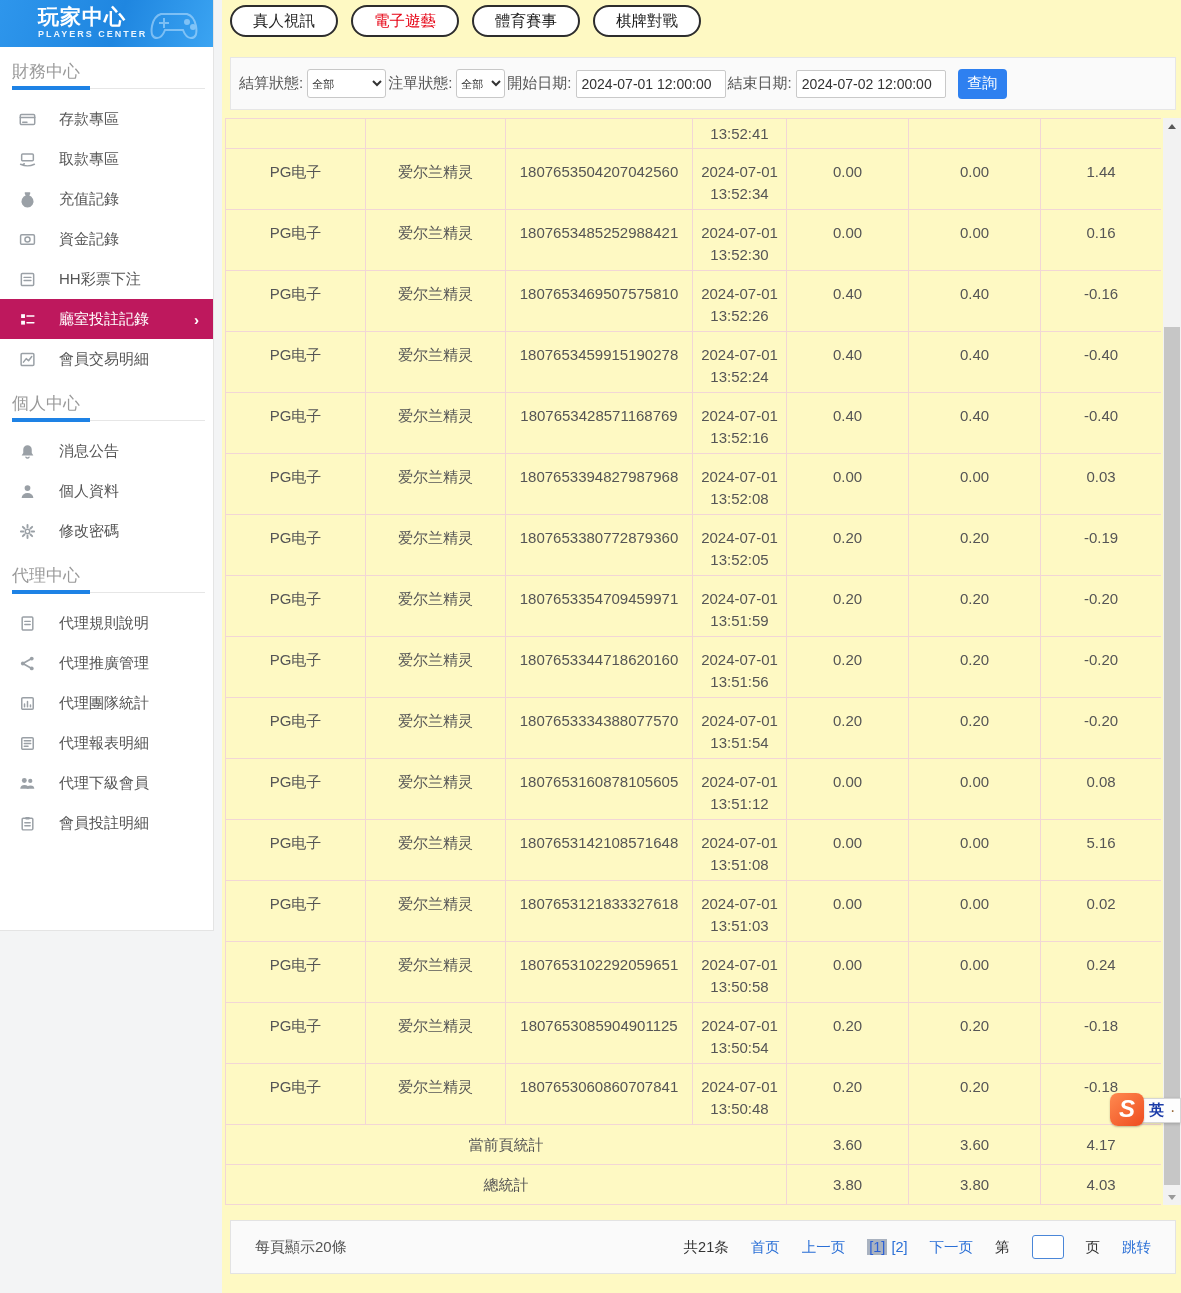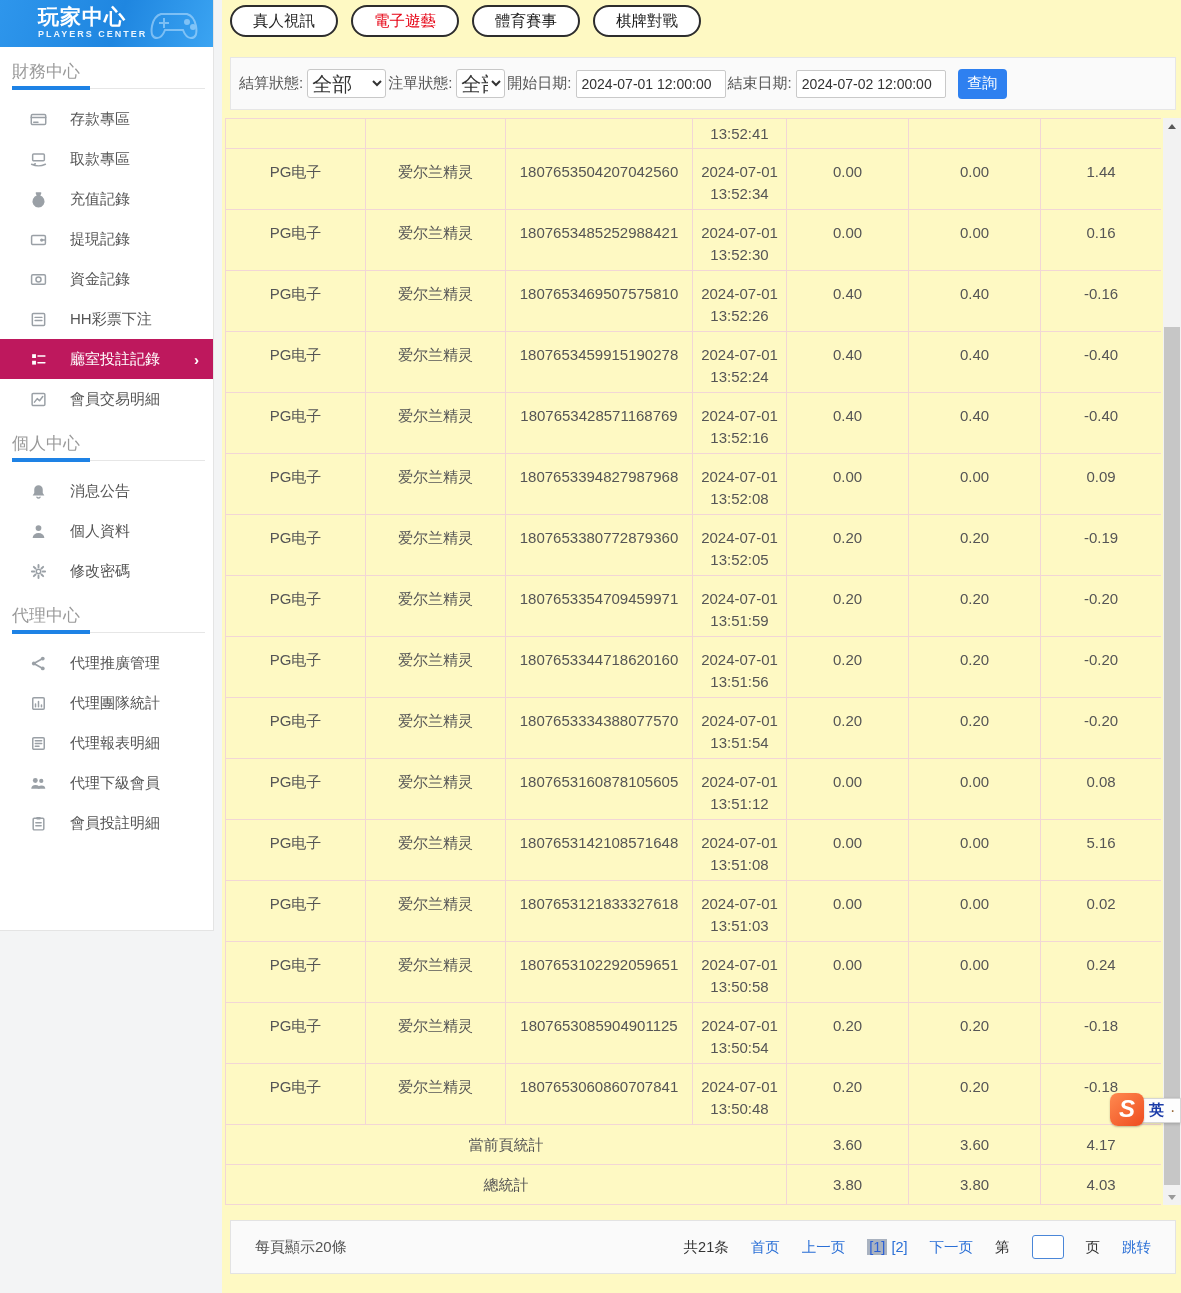--- a/index.html
+++ b/index.html
@@ -11,21 +11,21 @@
              border-right:1px solid #e4e4e4; border-bottom:1px solid #e4e4e4; }
   .side-header { height:47px; background:linear-gradient(110deg,#2e96ec 0%,#1f86e0 55%,#3ba4f2 100%);
                  padding:5px 0 0 38px; position:relative; overflow:hidden; }
   .side-title { color:#fff; font-size:21px; font-weight:bold; letter-spacing:1px; line-height:24px; }
   .side-sub { color:#eaf5ff; font-size:9px; letter-spacing:2px; font-weight:bold; }
   .gamepad { position:absolute; right:8px; top:4px; opacity:.55; }
   .side-section-title { font-size:17px; color:#9a9a9a; padding:12px 12px 0 12px; line-height:26px; }
   .side-underline { position:relative; height:8px; margin:0 8px 6px 12px; }
   .side-underline .gray { position:absolute; left:0; right:0; top:3px; height:1px; background:#e6e6e6; }
   .side-underline .blue { position:absolute; left:0; top:1px; width:78px; height:4px; background:#1E82E5; }
-  .side-item { height:40px; display:flex; align-items:center; padding-left:30px; cursor:pointer; position:relative; }
+  .side-item { height:40px; display:flex; align-items:center; padding-left:19px; cursor:pointer; position:relative; }
   .side-item .icn { width:17px; height:17px; color:#9aa0a6; flex:0 0 17px; display:flex; align-items:center; }
   .side-item .icn svg { width:17px; height:17px; }
   .side-item .lbl { margin-left:23px; font-size:15px; color:#555; }
   .side-item.active { background:#be185d; }
   .side-item.active .lbl { color:#fff; }
   .side-item.active .icn { color:#fff; }
   .side-item.active .chev { position:absolute; right:14px; color:#fff; font-size:15px; font-weight:bold; }
 
   
   .content { position:absolute; left:222px; top:0; width:959px; height:1293px; background:#fef9c3; }
@@ -34,21 +34,21 @@
   .tabs { position:absolute; left:8px; top:5px; display:flex; gap:13px; }
   .tab-pill { height:32px; padding:0 21px; border:2px solid #2d2d2d; border-radius:17px; background:#fff;
               display:flex; align-items:center; font-size:15.5px; color:#1f1f1f; cursor:pointer; }
   .tab-pill.active { color:#e60012; }
 
   
   .filter-bar { position:absolute; left:8px; top:57px; width:946px; height:53px; background:#fafafa;
                 border:1px solid #e6e6e6; display:flex; align-items:center; padding:16px 6px; }
   .filter-bar .flabel { font-size:15px; color:#555; margin:0 4px 0 2px; white-space:nowrap; }
   .filter-bar select { height:29px; border:1px solid #c8c8c8; border-radius:3px; background:#fff;
-                       font-size:20px; color:#333; font-family:inherit; }
+                       font-size:11px; color:#333; font-family:inherit; }
   .sel-settle { width:79px; }
   .sel-order  { width:49px; }
   .filter-bar input.date { height:28px; width:150px; border:1px solid #c9c9c9; border-radius:2px;
                            font-size:14px; color:#333; padding:0 5px; font-family:inherit; }
   .search-btn { margin-left:12px; width:49px; height:30px; background:#2e80f0; border:none; border-radius:4px;
                 color:#fff; font-size:15px; cursor:pointer; font-family:inherit; }
 
   
   .table-wrap { position:absolute; left:3px; top:118px; width:936px; height:1087px; overflow:hidden; }
   table.bets { border-collapse:collapse; width:936px; table-layout:fixed; }
@@ -136,30 +136,20 @@
           <svg viewBox="0 0 16 16" fill="none" stroke="currentColor" stroke-width="1.4" stroke-linecap="round" stroke-linejoin="round">
             <path d="M6 1.8 h4 l-1.2 3 h-1.6 z" fill="currentColor"></path>
             <path d="M8.8 4.8 a5 5 0 1 1 -1.6 0" fill="currentColor"></path>
           </svg>
         </span>
         <span class="lbl">充值記錄</span>
       </div>
       <div class="side-item">
         <span class="icn">
           <svg viewBox="0 0 16 16" fill="none" stroke="currentColor" stroke-width="1.4" stroke-linecap="round" stroke-linejoin="round">
-            <rect x="1.5" y="4.2" width="13" height="8.6" rx="1.2"></rect>
-            <path d="M10.5 8.5 h4"></path>
-            <circle cx="11" cy="8.5" r="0.8" fill="currentColor"></circle>
-          </svg>
-        </span>
-        <span class="lbl">提現記錄</span>
-      </div>
-      <div class="side-item">
-        <span class="icn">
-          <svg viewBox="0 0 16 16" fill="none" stroke="currentColor" stroke-width="1.4" stroke-linecap="round" stroke-linejoin="round">
             <rect x="1.5" y="3.5" width="13" height="9" rx="1.2"></rect>
             <circle cx="8" cy="8" r="2.4"></circle>
           </svg>
         </span>
         <span class="lbl">資金記錄</span>
       </div>
       <div class="side-item">
         <span class="icn">
           <svg viewBox="0 0 16 16" fill="none" stroke="currentColor" stroke-width="1.4" stroke-linecap="round" stroke-linejoin="round">
             <rect x="2.2" y="2.4" width="11.6" height="11.2" rx="1"></rect>
@@ -218,20 +208,29 @@
             <circle cx="8" cy="8" r="2.1"></circle>
             <path d="M8 1.8 V4 M8 12 v2.2 M1.8 8 H4 M12 8 h2.2 M3.6 3.6 L5.2 5.2 M10.8 10.8 l1.6 1.6 M12.4 3.6 L10.8 5.2 M5.2 10.8 l-1.6 1.6" stroke-width="1.8"></path>
           </svg>
         </span>
         <span class="lbl">修改密碼</span>
       </div>
       <div class="side-section-title">代理中心</div>
       <div class="side-underline">
         <div class="gray"></div>
         <div class="blue"></div>
+      </div>
+      <div class="side-item">
+        <span class="icn">
+          <svg viewBox="0 0 16 16" fill="none" stroke="currentColor" stroke-width="1.4" stroke-linecap="round" stroke-linejoin="round">
+            <rect x="3" y="1.8" width="10" height="12.4" rx="1"></rect>
+            <path d="M5.5 6 h5 M5.5 9 h5"></path>
+          </svg>
+        </span>
+        <span class="lbl">代理規則說明</span>
       </div>
       <div class="side-item">
         <span class="icn">
           <svg viewBox="0 0 16 16" fill="none" stroke="currentColor" stroke-width="1.4" stroke-linecap="round" stroke-linejoin="round">
             <circle cx="12" cy="3.4" r="1.8" fill="currentColor" stroke="none"></circle>
             <circle cx="3.6" cy="8" r="1.8" fill="currentColor" stroke="none"></circle>
             <circle cx="12" cy="12.6" r="1.8" fill="currentColor" stroke="none"></circle>
             <path d="M12 3.4 L3.6 8 L12 12.6" stroke-width="1.6"></path>
           </svg>
         </span>
@@ -370,21 +369,21 @@
             <td class="num">0.40</td>
             <td class="num">-0.40</td>
           </tr>
           <tr class="data-row">
             <td>PG电子</td>
             <td>爱尔兰精灵</td>
             <td>1807653394827987968</td>
             <td>2024-07-01 13:52:08</td>
             <td class="num">0.00</td>
             <td class="num">0.00</td>
-            <td class="num">0.09</td>
+            <td class="num">0.03</td>
           </tr>
           <tr class="data-row">
             <td>PG电子</td>
             <td>爱尔兰精灵</td>
             <td>1807653380772879360</td>
             <td>2024-07-01 13:52:05</td>
             <td class="num">0.20</td>
             <td class="num">0.20</td>
             <td class="num">-0.19</td>
           </tr>

